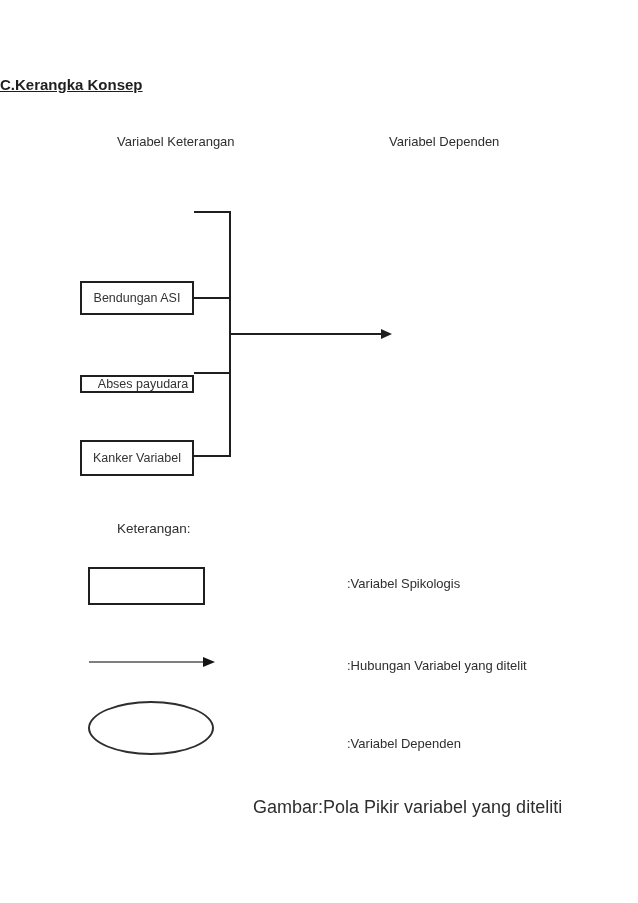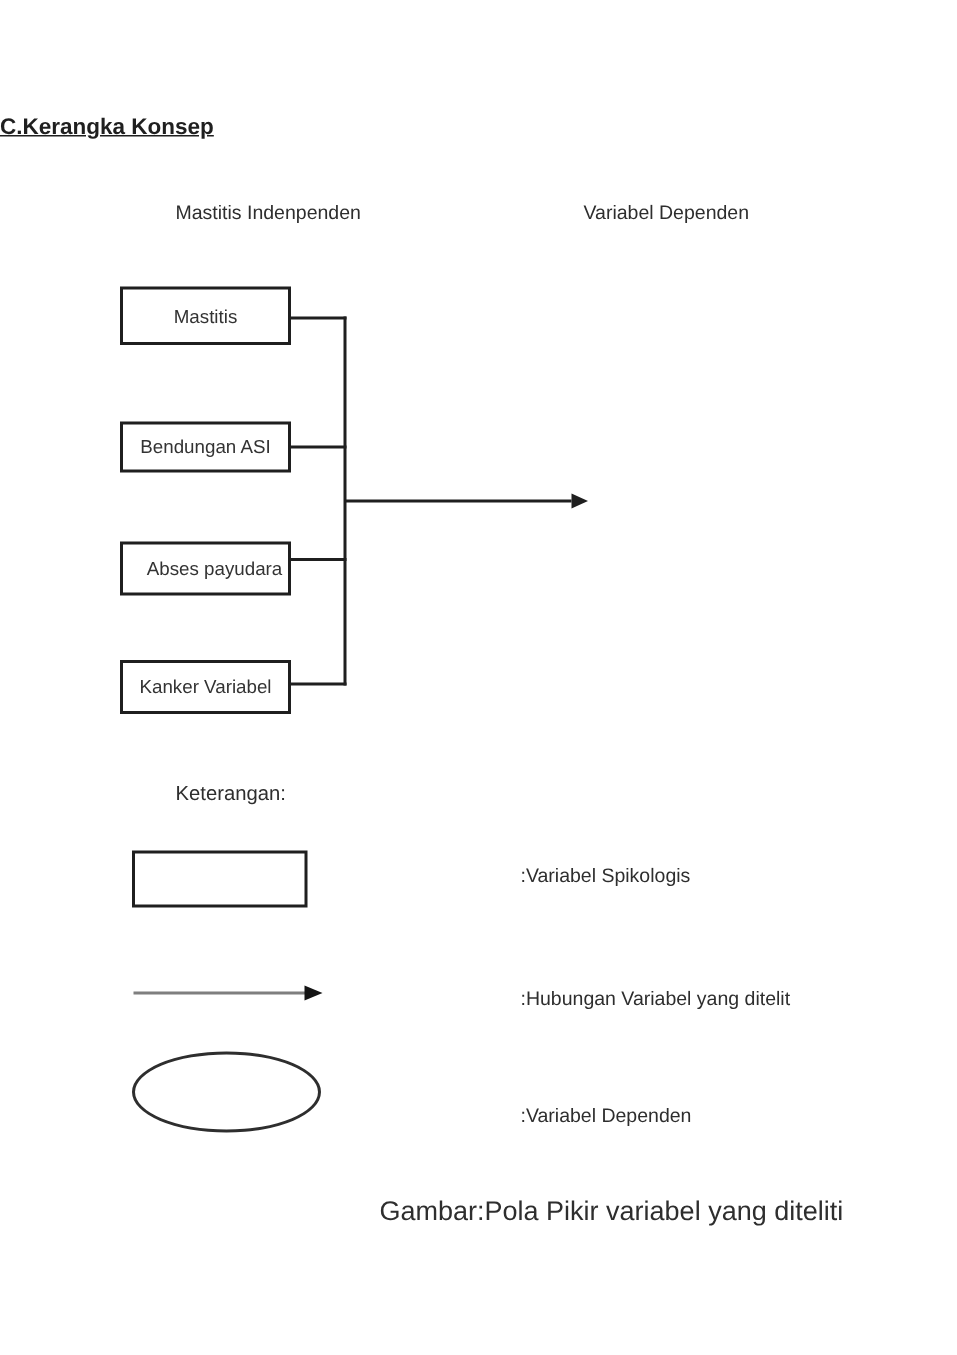--- a/index.html
+++ b/index.html
@@ -22,21 +22,21 @@
 
   .var-box{
     position:absolute;left:80px;width:114px;
     border:2px solid #1f1f1f;background:#ffffff;
     display:flex;align-items:center;justify-content:center;
     font-size:12.5px;color:#333333;box-sizing:border-box;
     white-space:nowrap;
   }
   .box-1{top:191px;height:39px;}
   .box-2{top:281px;height:34px;}
-  .box-3{top:361px;height:36px;padding-left:12px;}
+  .box-3{top:375px;height:18px;padding-left:12px;}
   .box-4{top:440px;height:36px;}
 
   .hline{position:absolute;height:2px;background:#1f1f1f;}
   .vline{position:absolute;width:2px;background:#1f1f1f;}
   .h1{left:194px;top:211px;width:37px;}
   .h2{left:194px;top:297px;width:37px;}
   .h3{left:194px;top:372px;width:37px;}
   .h4{left:194px;top:455px;width:37px;}
   .trunk{left:229px;top:211px;height:246px;}
   .main-arrow-shaft{left:230px;top:333px;width:151px;}
@@ -72,26 +72,23 @@
 
   .caption{position:absolute;left:253px;top:797px;font-size:18px;color:#2e2e2e;white-space:nowrap;}
 </style>
 </head>
 <body>
 
 <div class="page">
 
   <h1 class="title">C.Kerangka Konsep</h1>
 
-  <div class="col-header hdr-ind">Mastitis Indenpenden</div>
+  <div class="col-header hdr-ind">Variabel Keterangan</div>
   <div class="col-header hdr-dep">Variabel Dependen</div>
 
-  <div class="var-box box-1">
-    <span>Mastitis</span>
-  </div>
   <div class="var-box box-2">
     <span>Bendungan ASI</span>
   </div>
   <div class="var-box box-3">
     <span>Abses payudara</span>
   </div>
   <div class="var-box box-4">
     <span>Kanker Variabel</span>
   </div>
 

